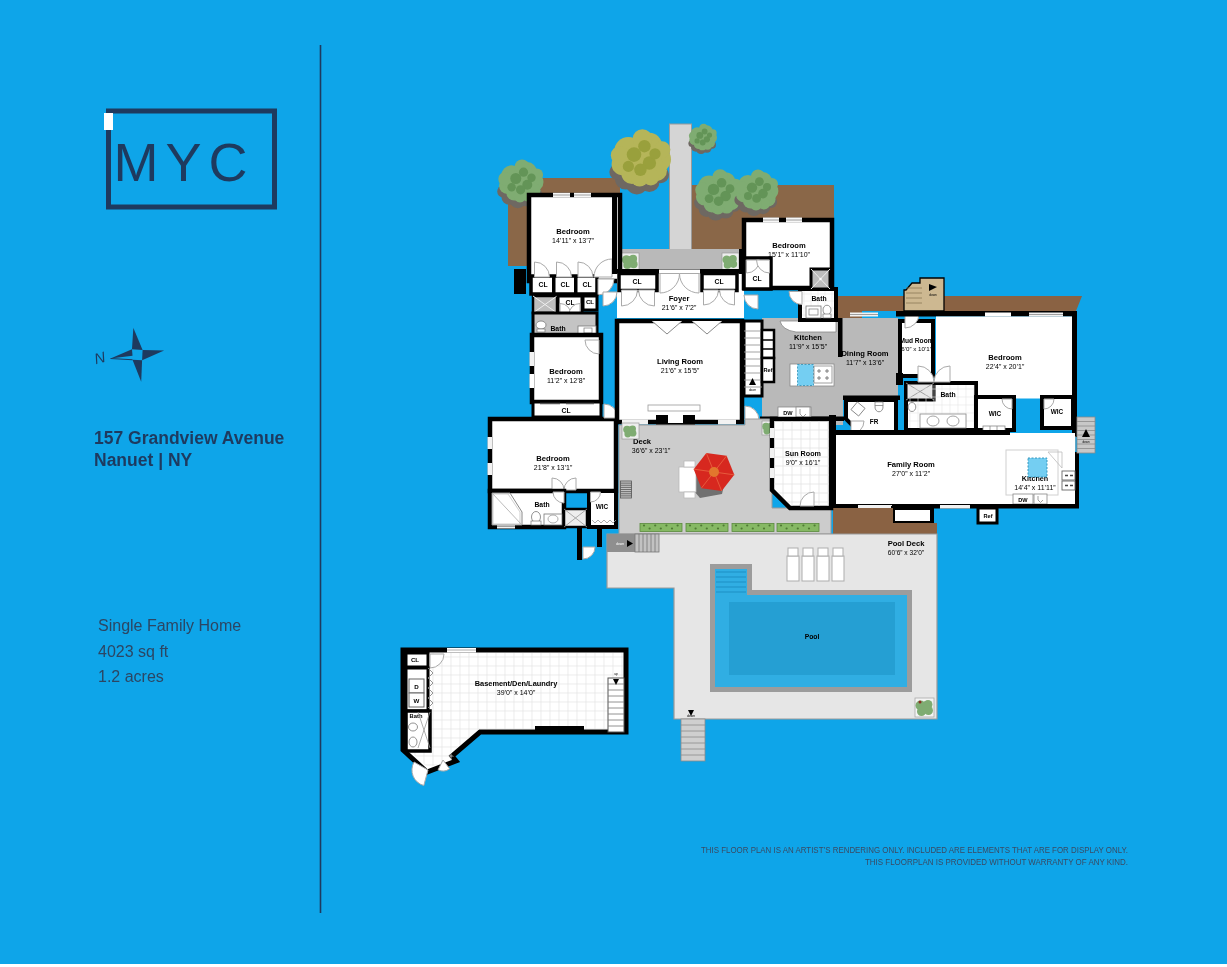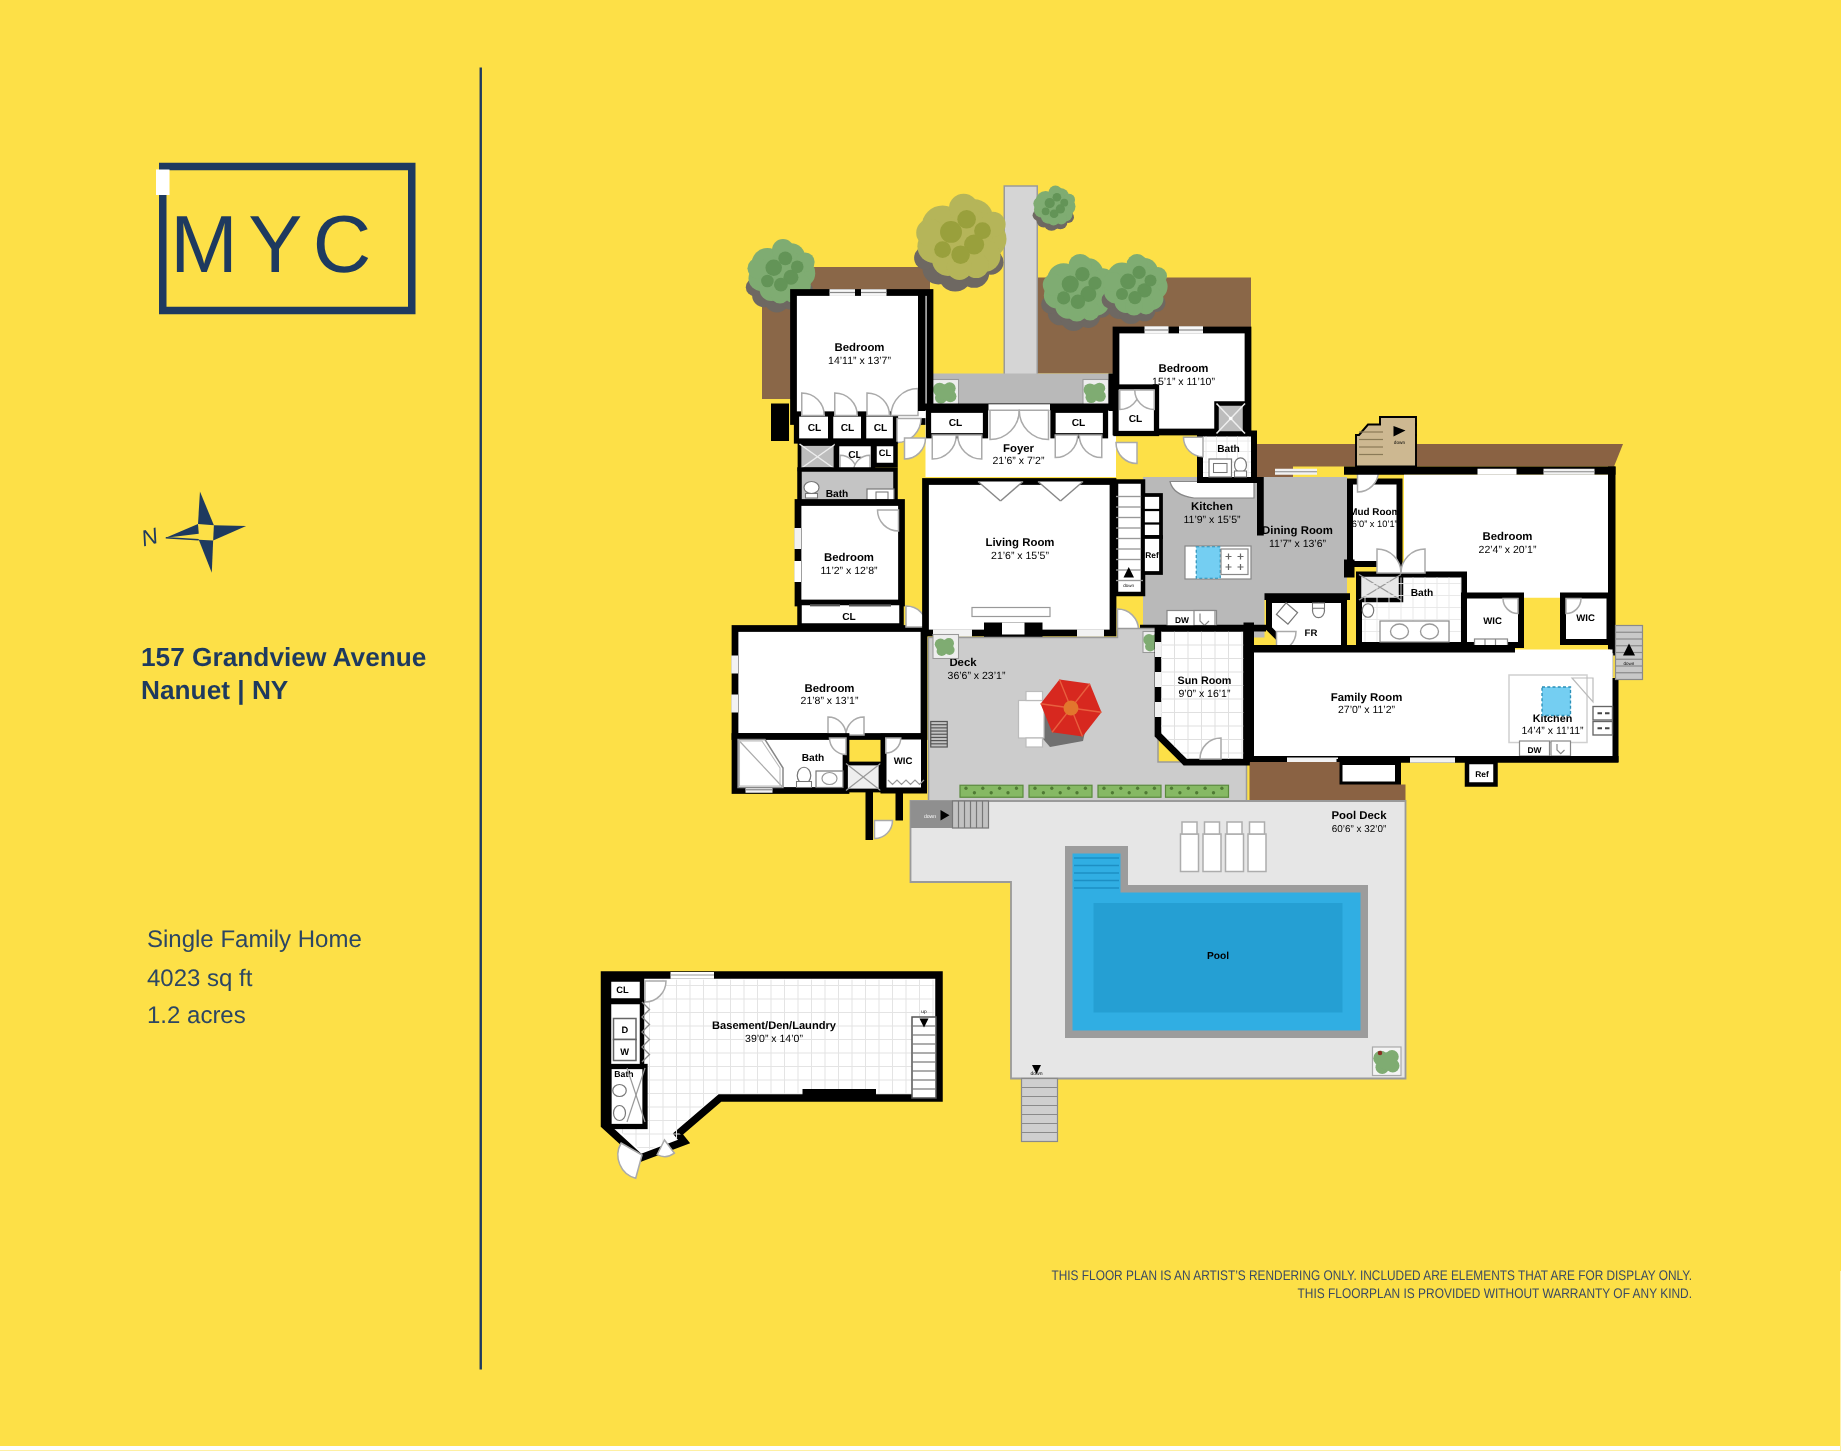--- a/index.html
+++ b/index.html
@@ -1,15 +1,15 @@
 <!DOCTYPE html>
 <html><head><meta charset="utf-8"><title>157 Grandview Avenue</title>
 <style>
 html,body{margin:0;padding:0;background:#ffffff;}
-#page{position:relative;width:1227px;height:964px;background:#fde047;overflow:hidden;
+#page{position:relative;width:1227px;height:964px;background:#0ea5e9;overflow:hidden;
  font-family:"Liberation Sans",sans-serif;}
 </style></head><body>
 <div id="page">
 <svg width="1227" height="967" viewBox="0 0 1227 967" font-family="Liberation Sans, sans-serif">
 
 <g>
 <rect x="108.5" y="111" width="166" height="96" fill="none" stroke="#1e3a5f" stroke-width="5"></rect>
 <rect x="104" y="113" width="9" height="17" fill="#ffffff"></rect>
 <text x="184" y="181" font-size="54" letter-spacing="7" fill="#1e3a5f" text-anchor="middle" font-weight="500">MYC</text>
 </g>

